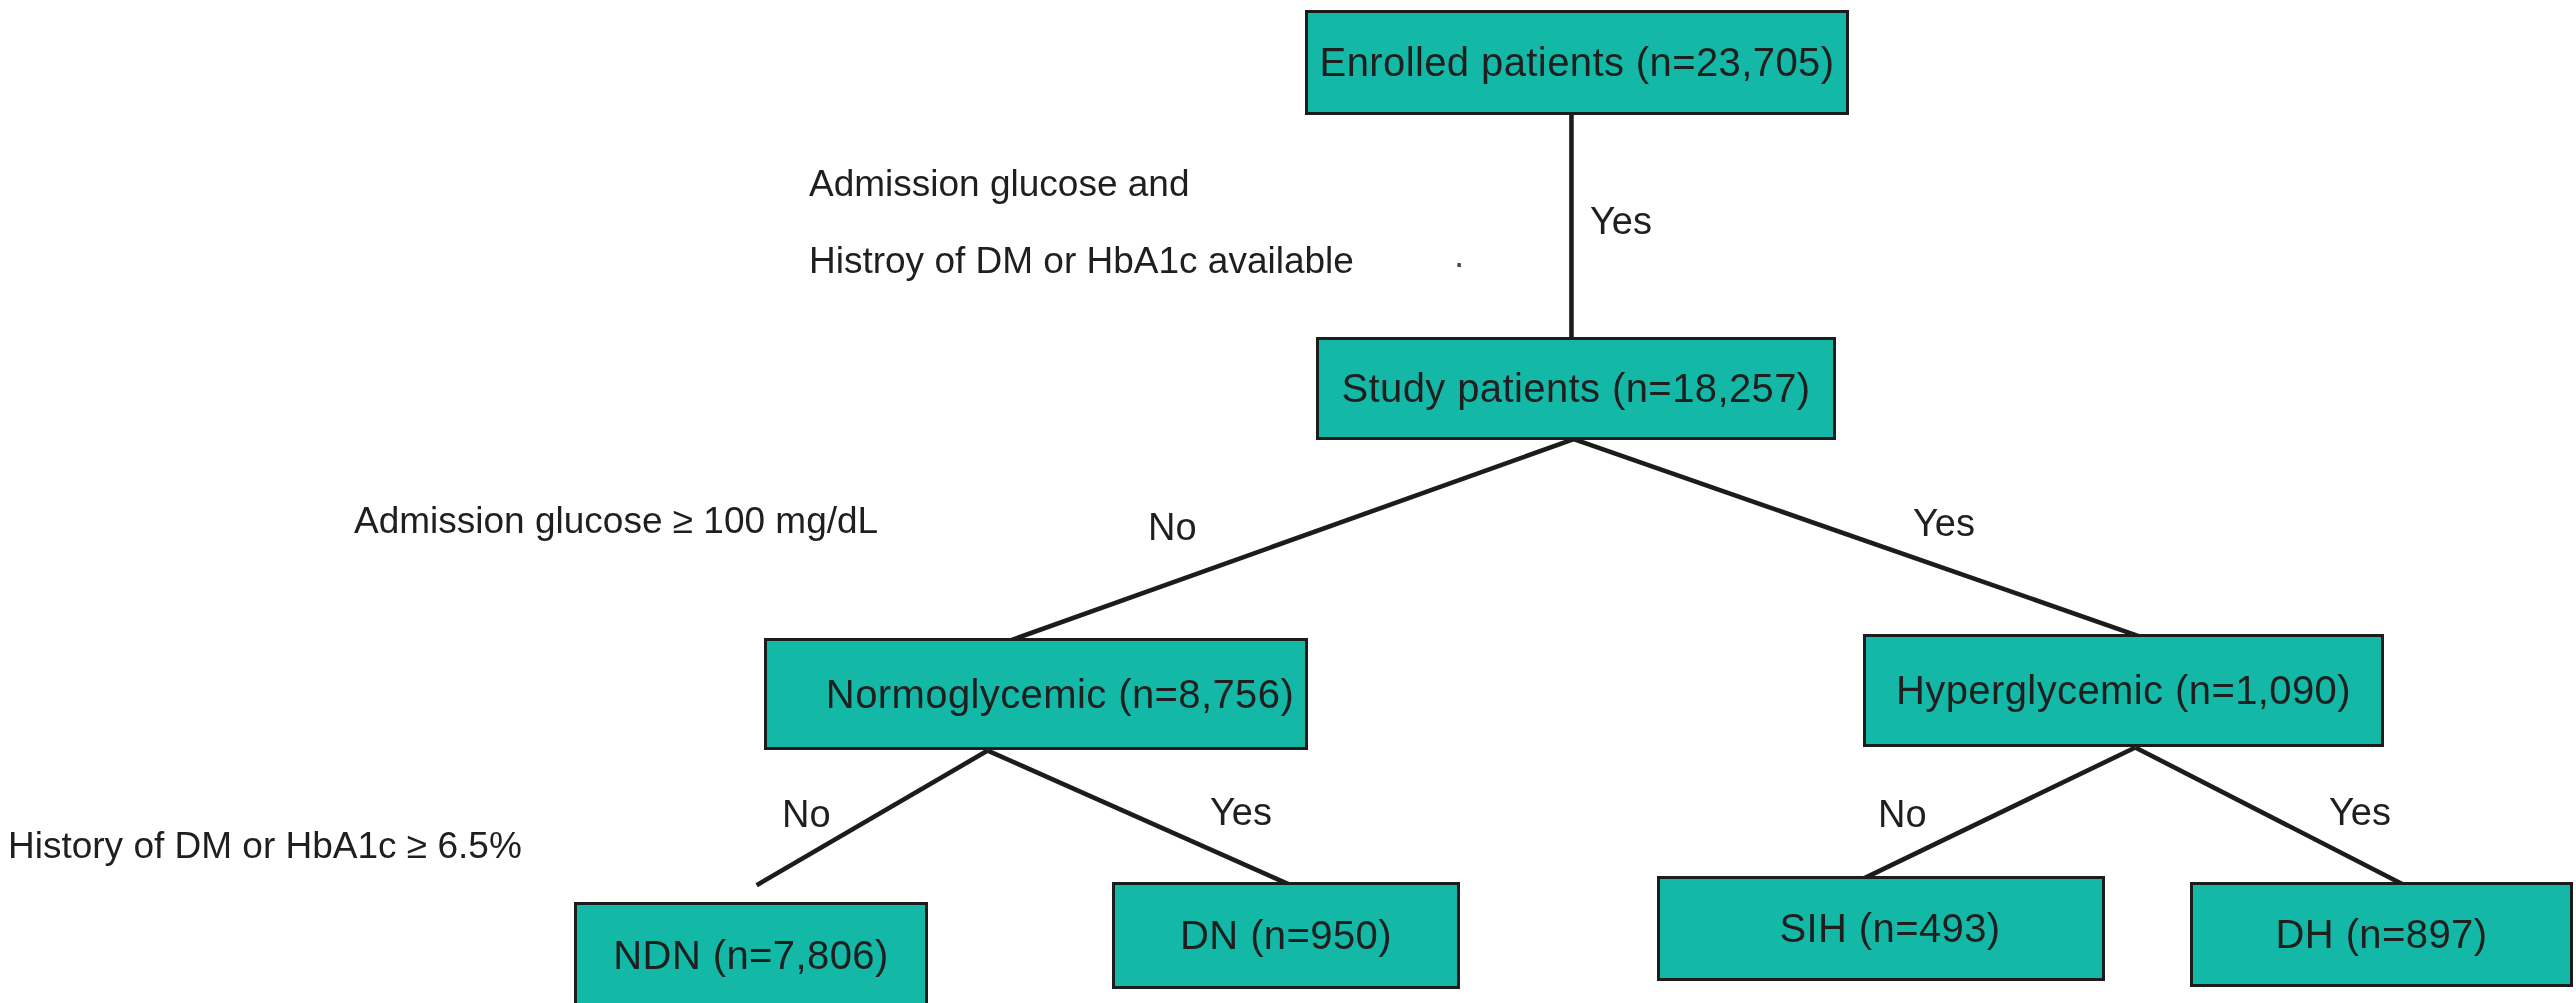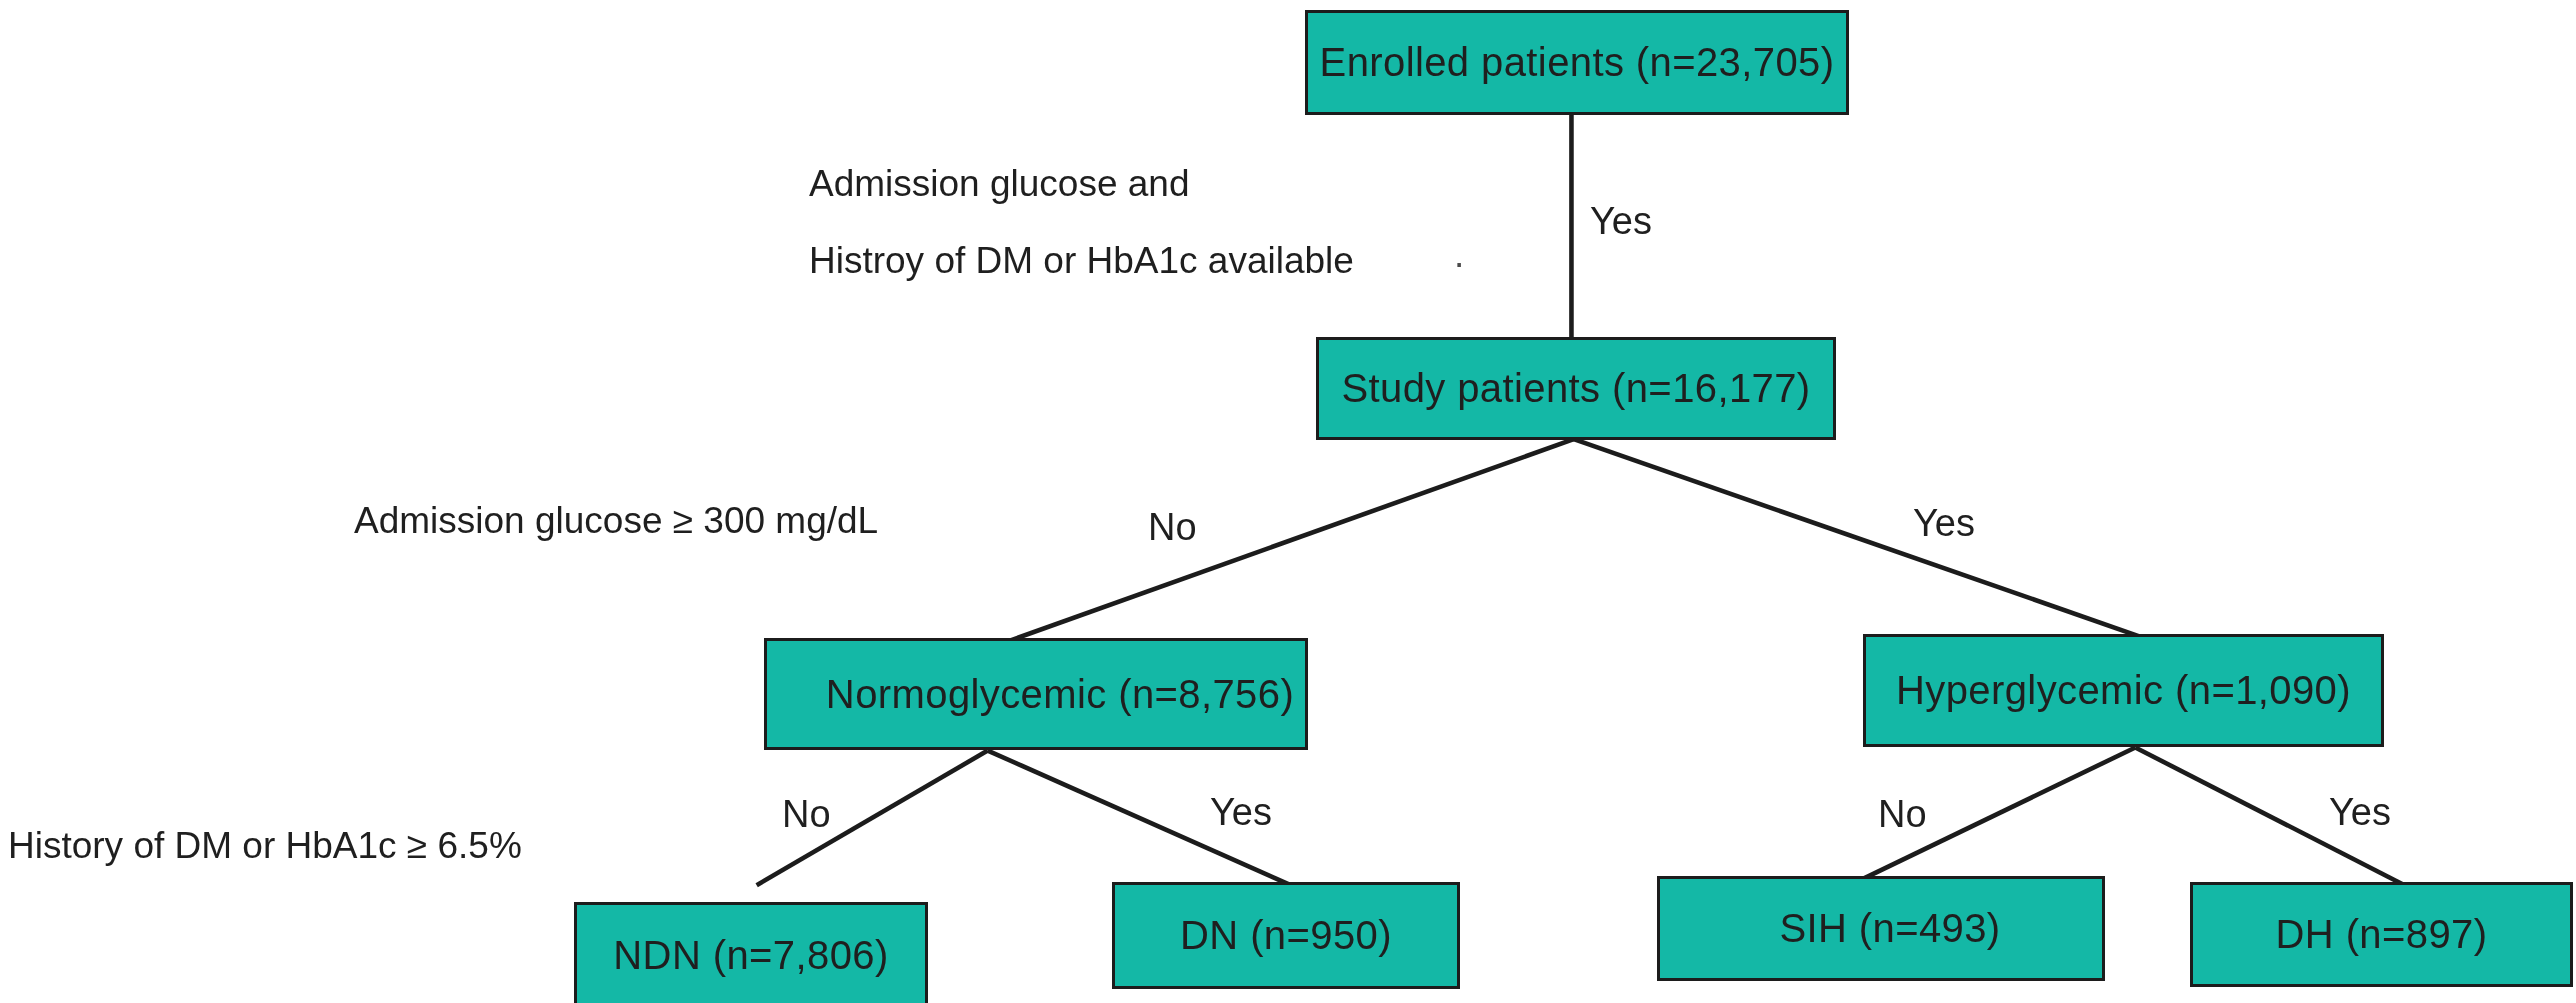--- a/index.html
+++ b/index.html
@@ -70,38 +70,38 @@
     <line x1="2057" y1="574" x2="1318" y2="838"></line>
     <line x1="2057" y1="574" x2="2800" y2="833"></line>
     <line x1="1291" y1="981" x2="989" y2="1157"></line>
     <line x1="1291" y1="981" x2="1687" y2="1157"></line>
     <line x1="2791" y1="977" x2="2418" y2="1157"></line>
     <line x1="2791" y1="977" x2="3143" y2="1157"></line>
   </svg>
 
   <div class="node" style="left:1305px; top:10px; width:544px; height:105px;">Enrolled patients (n=23,705)</div>
 
-  <div class="node" style="left:1316px; top:337px; width:520px; height:103px;">Study patients (n=16,177)</div>
+  <div class="node" style="left:1316px; top:337px; width:520px; height:103px;">Study patients (n=18,257)</div>
 
   <div class="node" style="left:764px; top:638px; width:544px; height:112px;padding-left:48px;">Normoglycemic (n=8,756)</div>
 
   <div class="node" style="left:1863px; top:634px; width:521px; height:113px;">Hyperglycemic (n=1,090)</div>
 
   <div class="node" style="left:574px; top:902px; width:354px; height:107px;">NDN (n=7,806)</div>
 
   <div class="node" style="left:1112px; top:882px; width:348px; height:107px;">DN (n=950)</div>
 
   <div class="node" style="left:1657px; top:876px; width:448px; height:105px;padding-left:18px;">SIH (n=493)</div>
 
   <div class="node" style="left:2190px; top:882px; width:383px; height:105px;">DH (n=897)</div>
 
   <div class="flabel" style="left:809px; top:162px;">Admission glucose and</div>
   <div class="flabel" style="left:809px; top:239px;">Histroy of DM or HbA1c available</div>
 
-  <div class="flabel" style="left:354px; top:499px;">Admission glucose ≥ 300 mg/dL</div>
+  <div class="flabel" style="left:354px; top:499px;">Admission glucose ≥ 100 mg/dL</div>
 
   <div class="flabel" style="left:8px; top:786px;margin-top:38px;">History of DM or HbA1c ≥ 6.5%</div>
 
   <div class="branch-label" style="left:1590px; top:200px;">Yes</div>
 
   <div class="branch-label" style="left:1148px; top:506px;">No</div>
   <div class="branch-label" style="left:1913px; top:502px;">Yes</div>
 
   <div class="branch-label" style="left:782px; top:793px;">No</div>
   <div class="branch-label" style="left:1210px; top:791px;">Yes</div>

